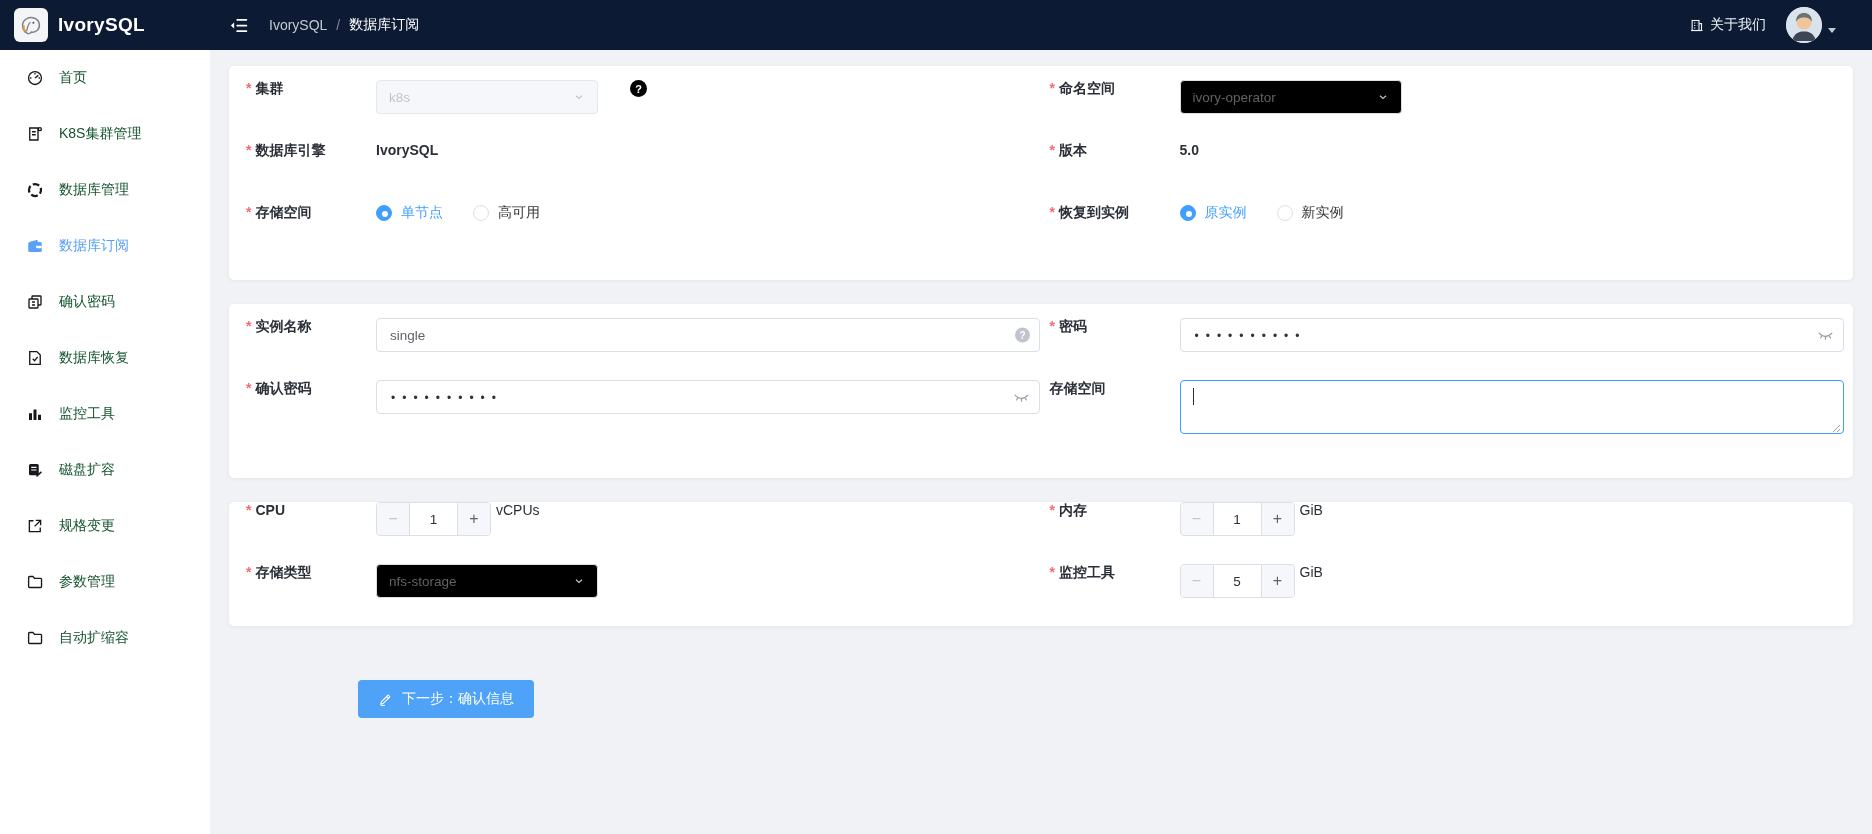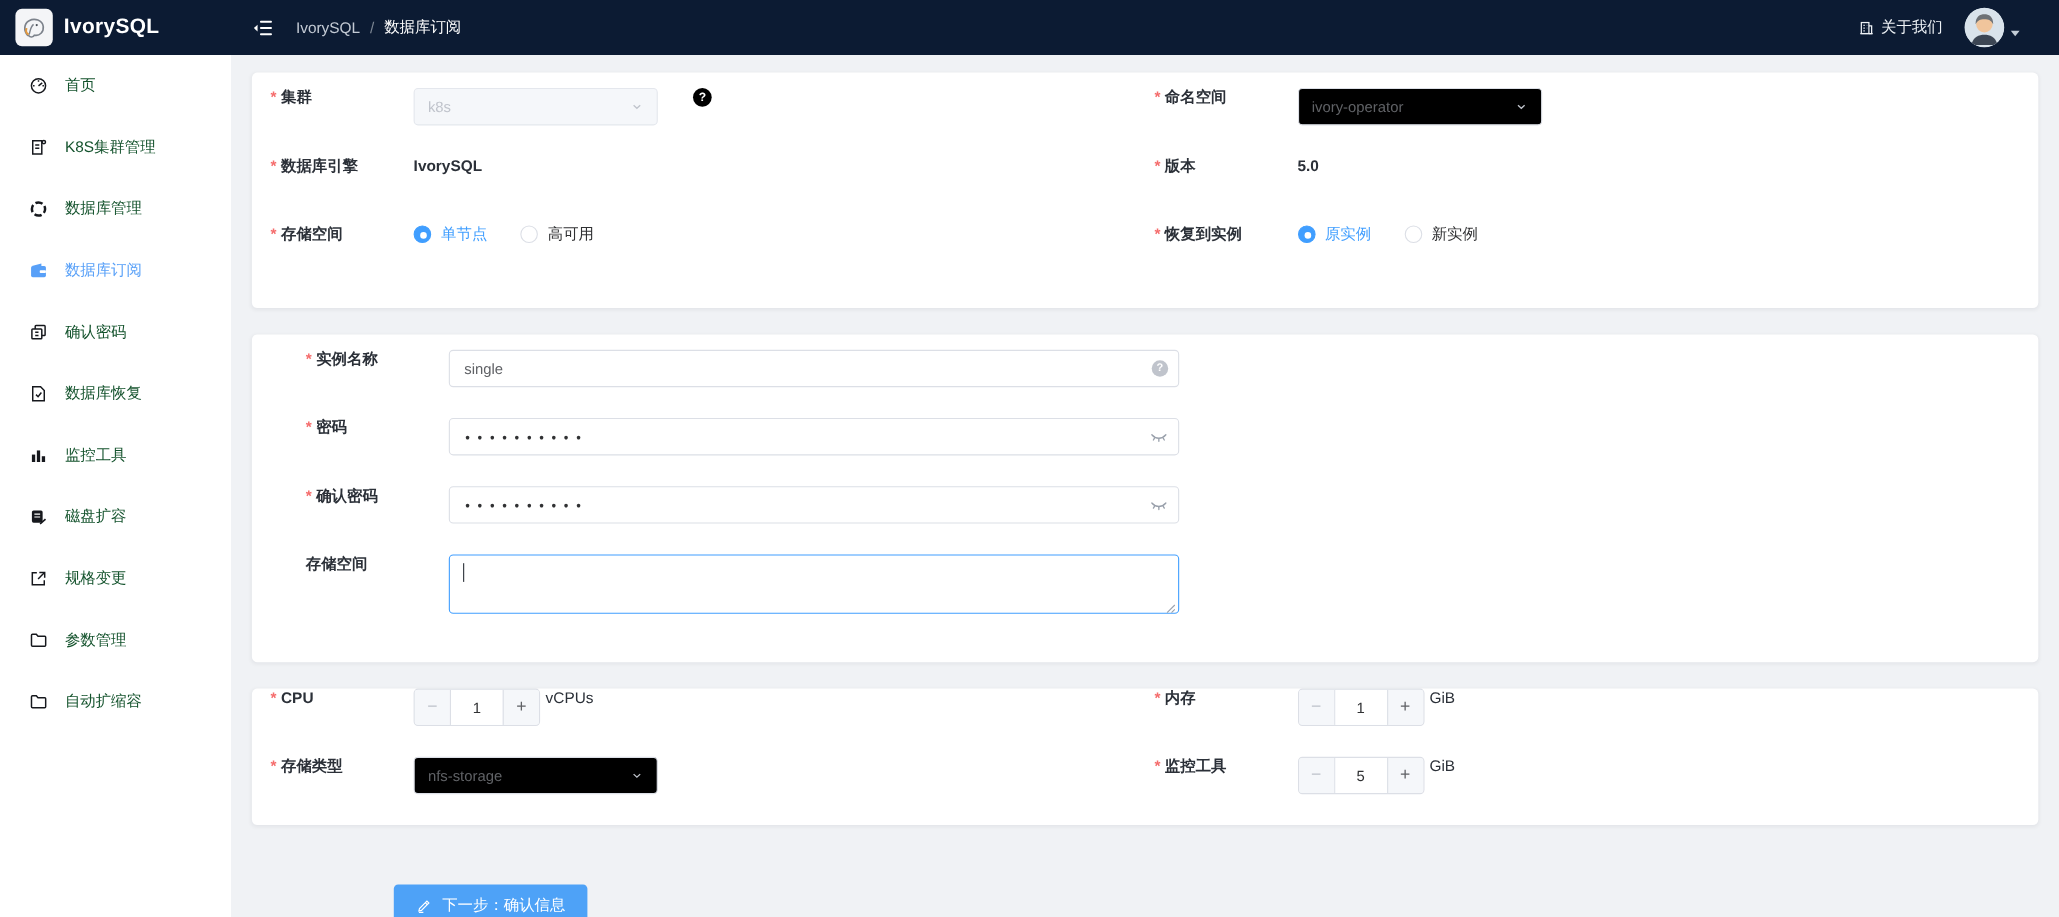--- a/index.html
+++ b/index.html
@@ -30,21 +30,21 @@
   .sidebar { width:210px; background:#ffffff; flex-shrink:0; }
   .side-item { height:56px; display:flex; align-items:center; gap:15px; padding-left:26px;
     font-size:14px; color:#14532d; cursor:pointer; }
   .side-item .si-icon { width:18px; height:18px; display:flex; align-items:center; justify-content:center; color:#16181d; }
   .side-item.active { color:#58a0f8; }
   .side-item.active .si-icon { color:#58a0f8; }
 
   .main { flex:1; padding:16px 19px; overflow:hidden; }
   .card { background:#fff; border-radius:5px; box-shadow:0 1px 4px rgba(0,21,41,.06); margin-bottom:24px; }
   .grid2 { display:grid; grid-template-columns:1fr 1fr; padding:14px 0 14px 17px; }
-  .grid1 { display:grid; grid-template-columns:1fr; padding:14px 0 14px 17px;margin-left:32px; }
+  .grid1 { display:grid; grid-template-columns:1fr 1fr; padding:14px 0 14px 17px; }
   .frow { min-height:62px; display:flex; align-items:flex-start; }
   .flabel { width:130px; flex-shrink:0; font-size:14px; font-weight:bold; color:#2b3038; }
   .req { color:#f56c6c; margin-right:4px; font-weight:bold; }
 
   .select-box { width:222px; height:34px; border:1px solid #dcdfe6; border-radius:4px; background:#000000;
     display:flex; align-items:center; justify-content:space-between; padding:0 12px; font-size:13.5px;
     color:#606266; cursor:pointer; }
   .select-box.disabled { background:#f5f7fa; border-color:#e4e7ed; color:#c0c4cc; cursor:not-allowed; }
   .chev { display:flex; align-items:center; }
 

